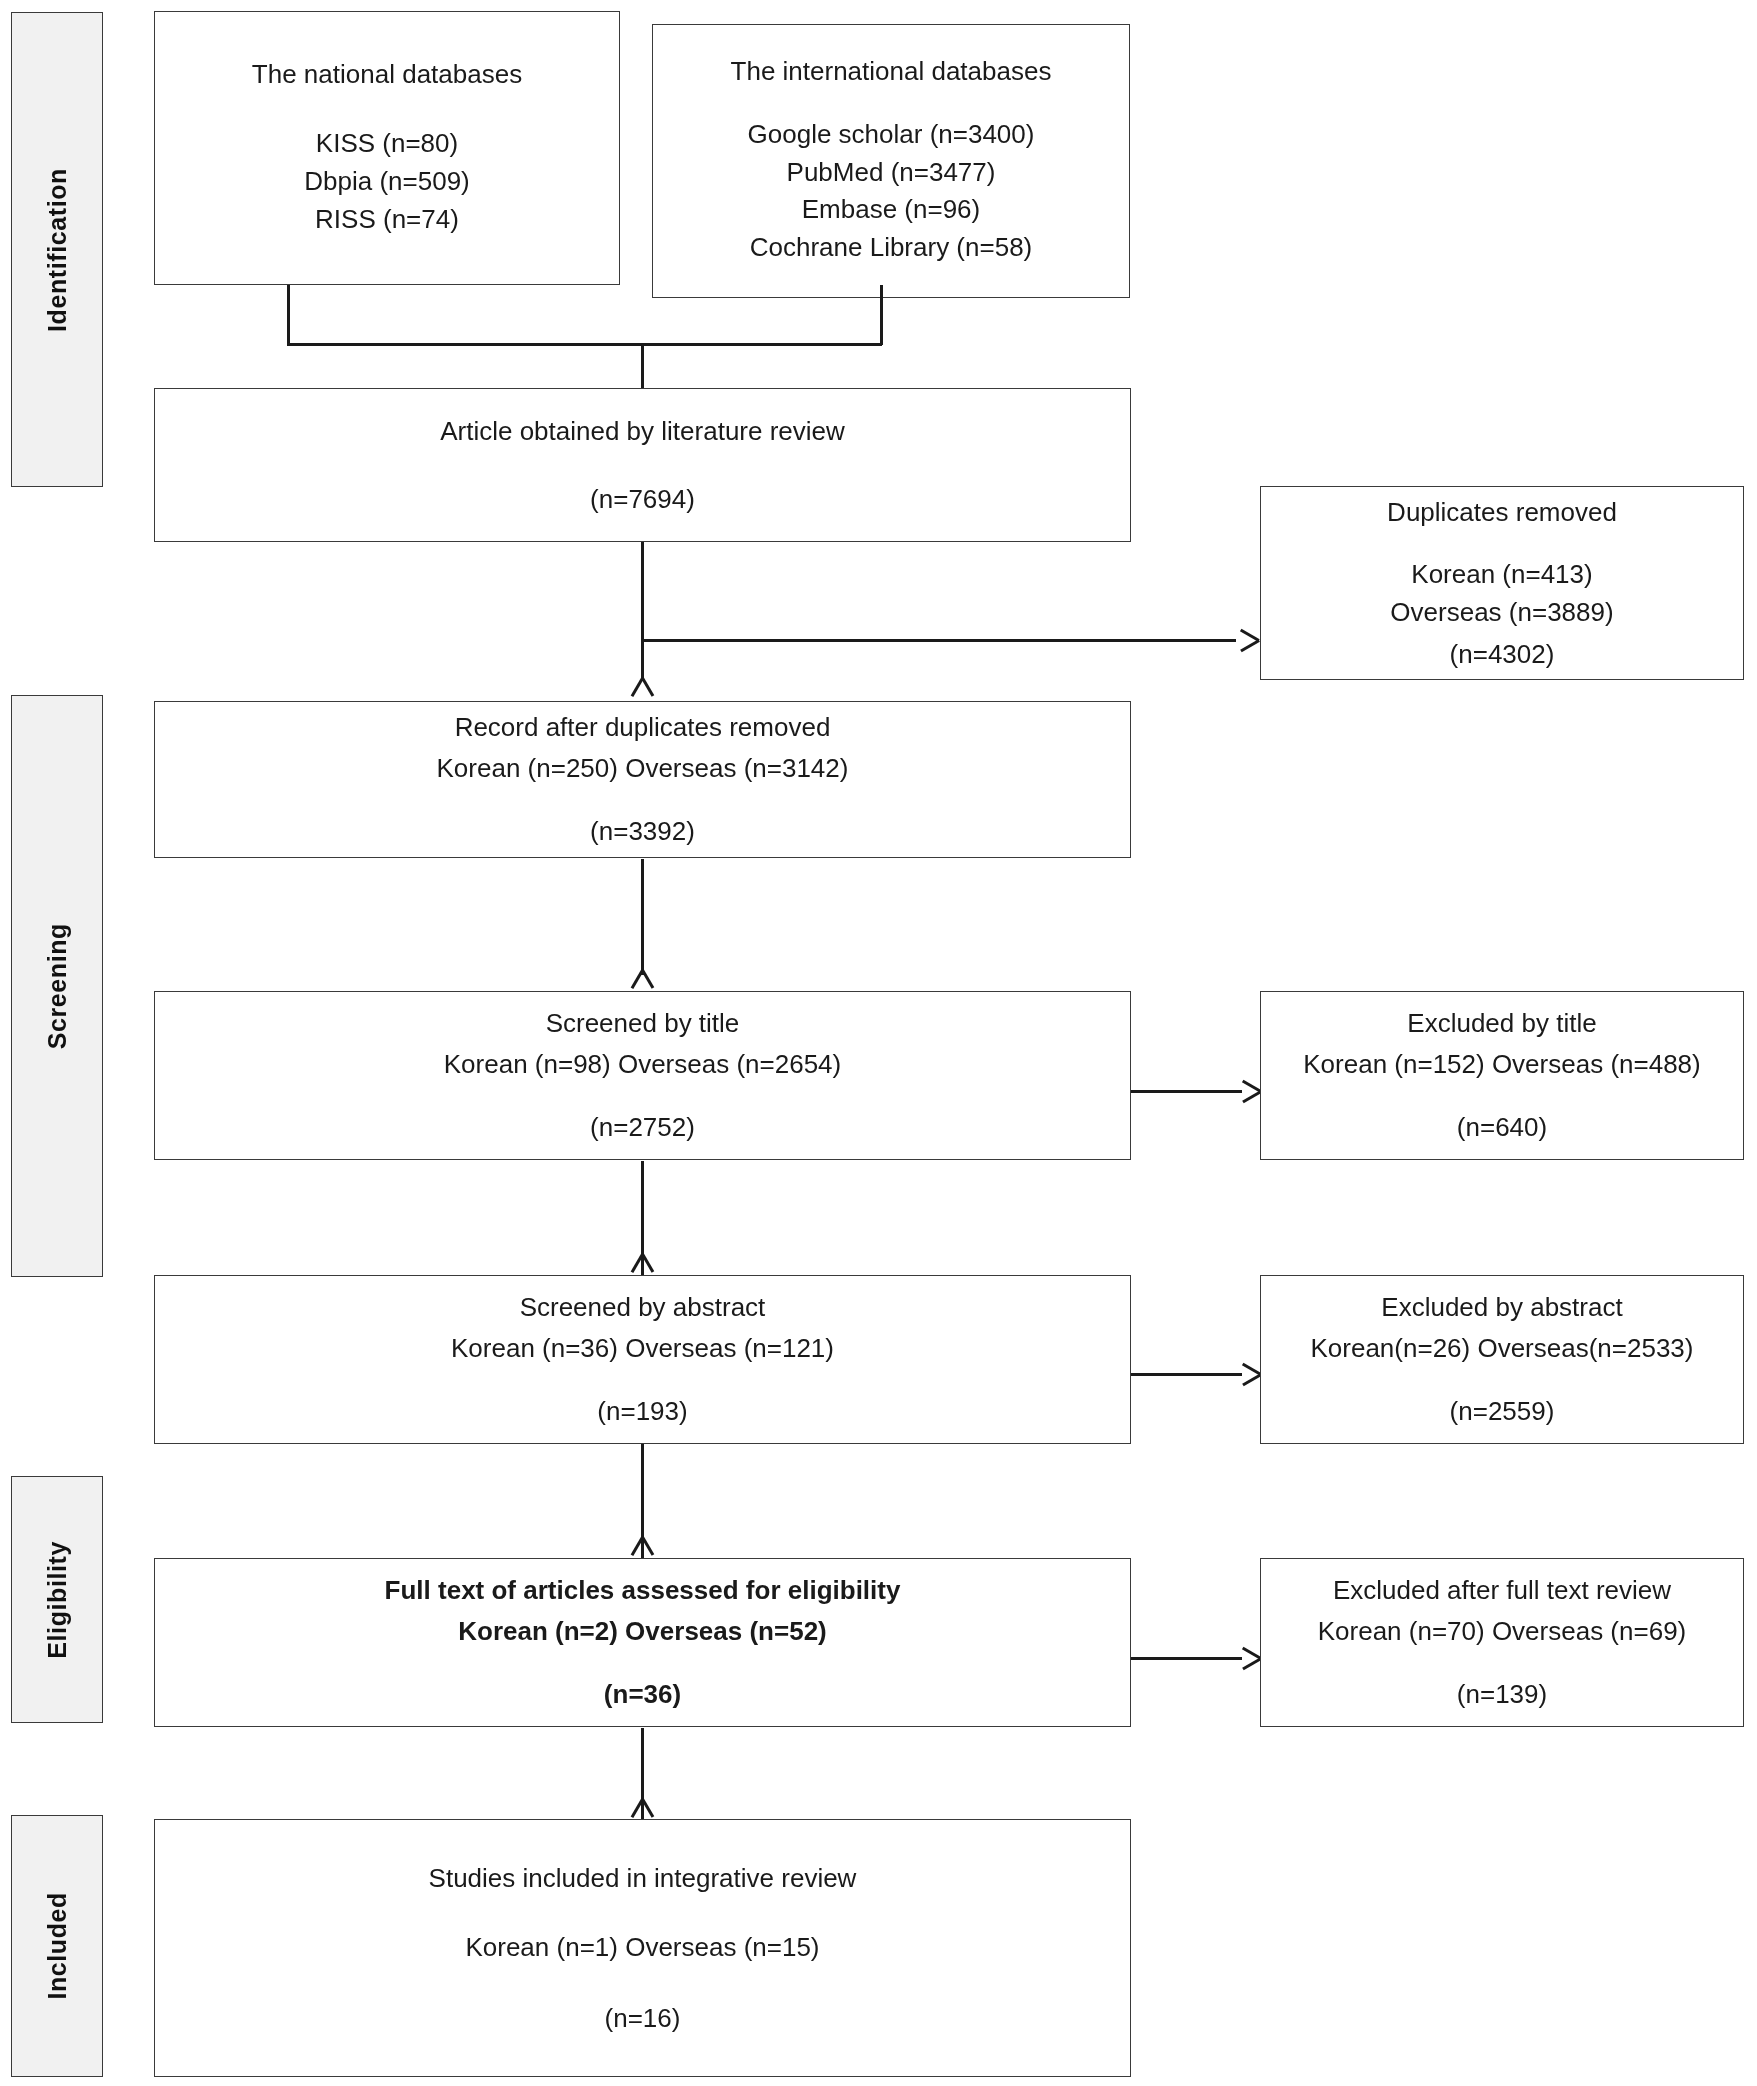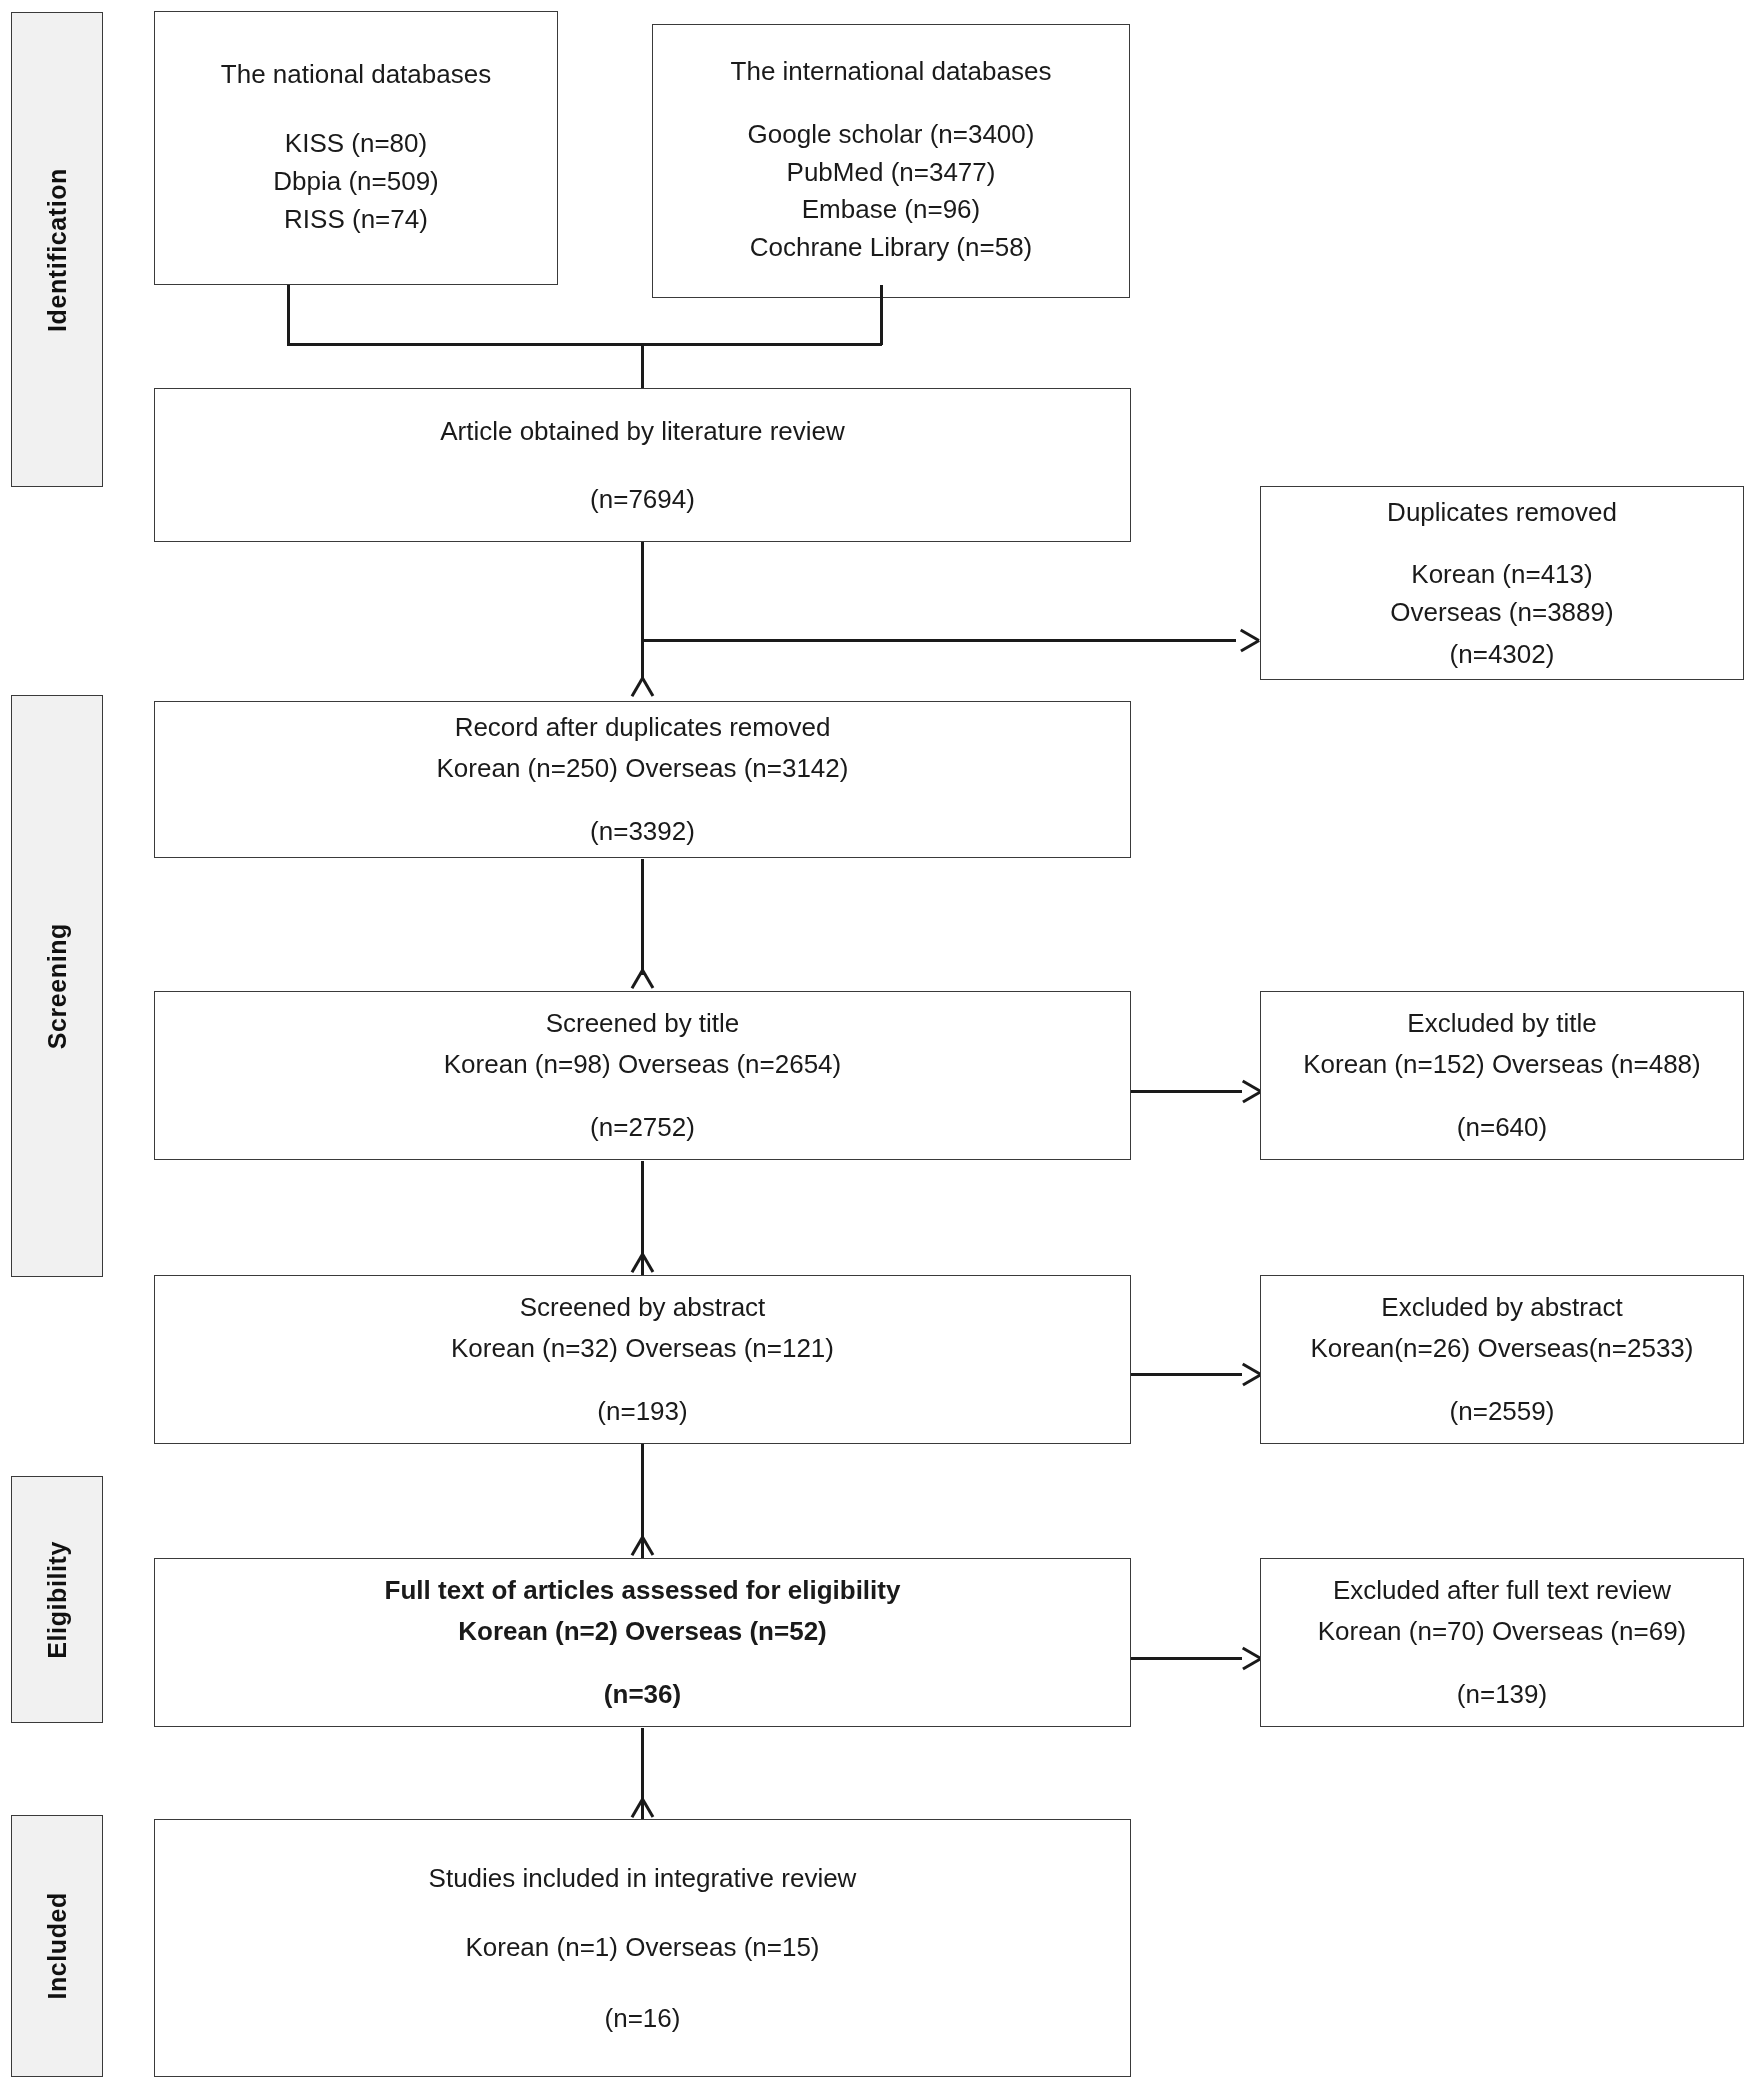--- a/index.html
+++ b/index.html
@@ -55,21 +55,21 @@
   </div>
 
   <div class="phase" style="left:11px;top:1476px;width:92px;height:247px;">
     <span>Eligibility</span>
   </div>
 
   <div class="phase" style="left:11px;top:1815px;width:92px;height:262px;">
     <span>Included</span>
   </div>
 
-  <div class="stage-box" style="left:154px;top:11px;width:404px;height:274px;">
+  <div class="stage-box" style="left:154px;top:11px;width:466px;height:274px;">
     <div class="b-title">The national databases</div>
     <div class="gap-lg"></div>
     <div class="b-line">KISS (n=80)</div>
     <div class="b-line">Dbpia (n=509)</div>
     <div class="b-line">RISS (n=74)</div>
   </div>
 
   <div class="stage-box" style="left:652px;top:11px;width:478px;height:274px;margin-top:13px;">
     <div class="b-title">The international databases</div>
     <div class="gap-md"></div>
@@ -133,21 +133,21 @@
     <div class="gap-md"></div>
     <div class="b-total">(n=640)</div>
   </div>
 
   <div class="vline" style="left:641px;top:1161px;height:116px;"></div>
   <div class="arrow-down" style="left:630px;top:1254px;"></div>
 
   <div class="stage-box" style="left:154px;top:1275px;width:977px;height:169px;">
     <div class="b-title">Screened by abstract</div>
     <div class="gap-sm"></div>
-    <div class="b-line">Korean (n=32) Overseas (n=121)</div>
+    <div class="b-line">Korean (n=36) Overseas (n=121)</div>
     <div class="gap-md"></div>
     <div class="b-total">(n=193)</div>
   </div>
 
   <div class="hline" style="left:1131px;top:1373px;width:111px;"></div>
   <div class="arrow-right" style="left:1240px;top:1362px;"></div>
 
   <div class="stage-box" style="left:1260px;top:1275px;width:484px;height:169px;">
     <div class="b-title">Excluded by abstract</div>
     <div class="gap-sm"></div>

